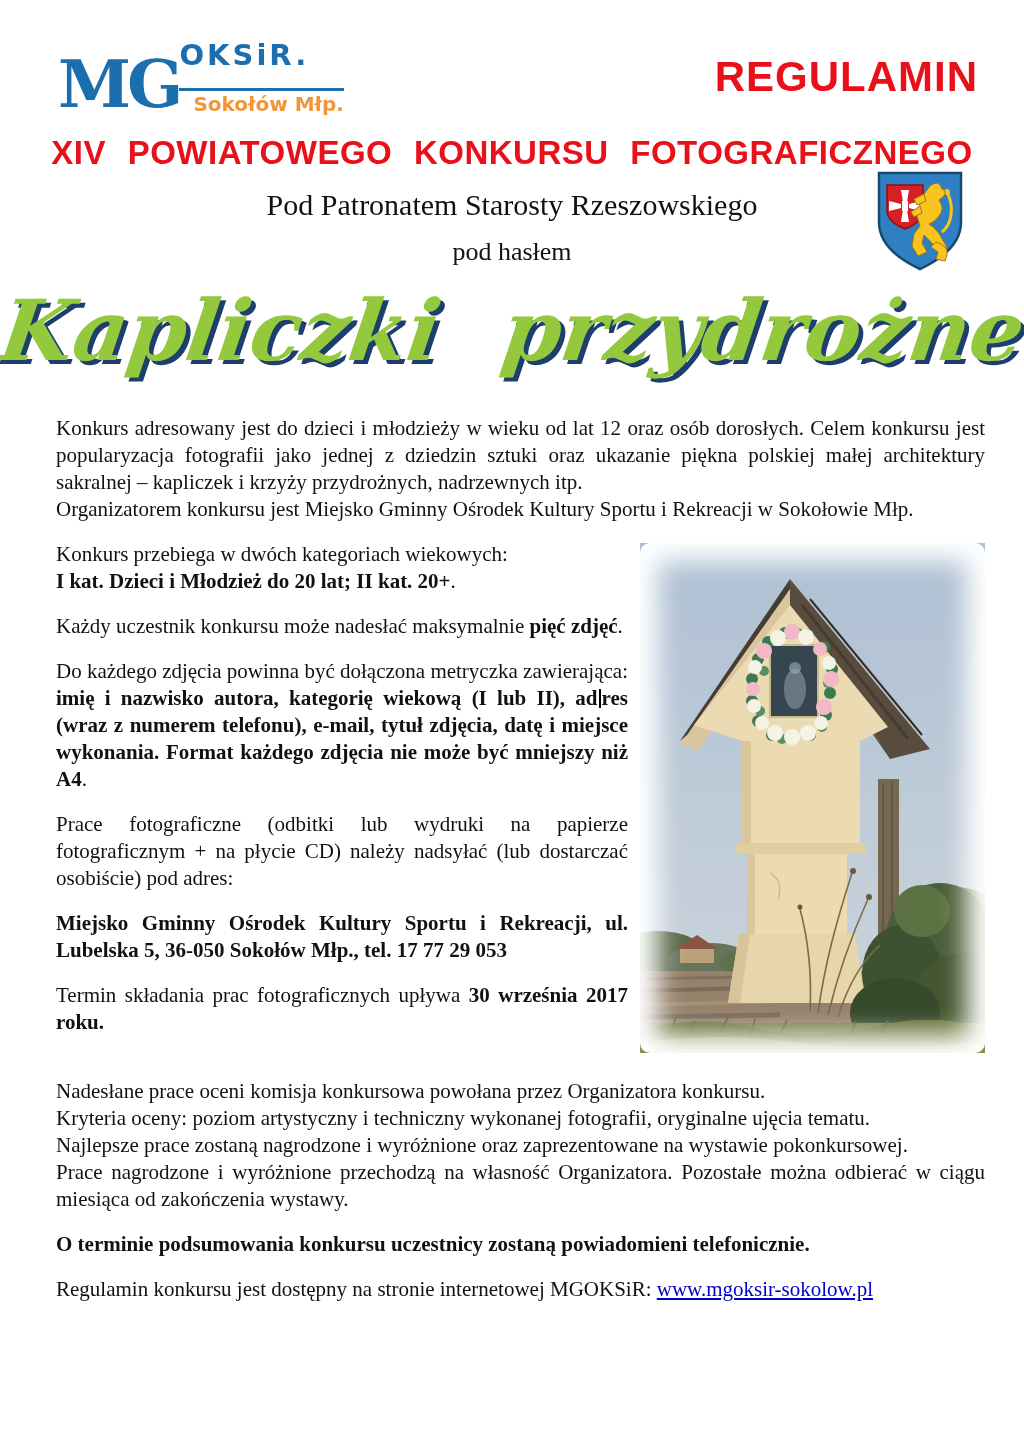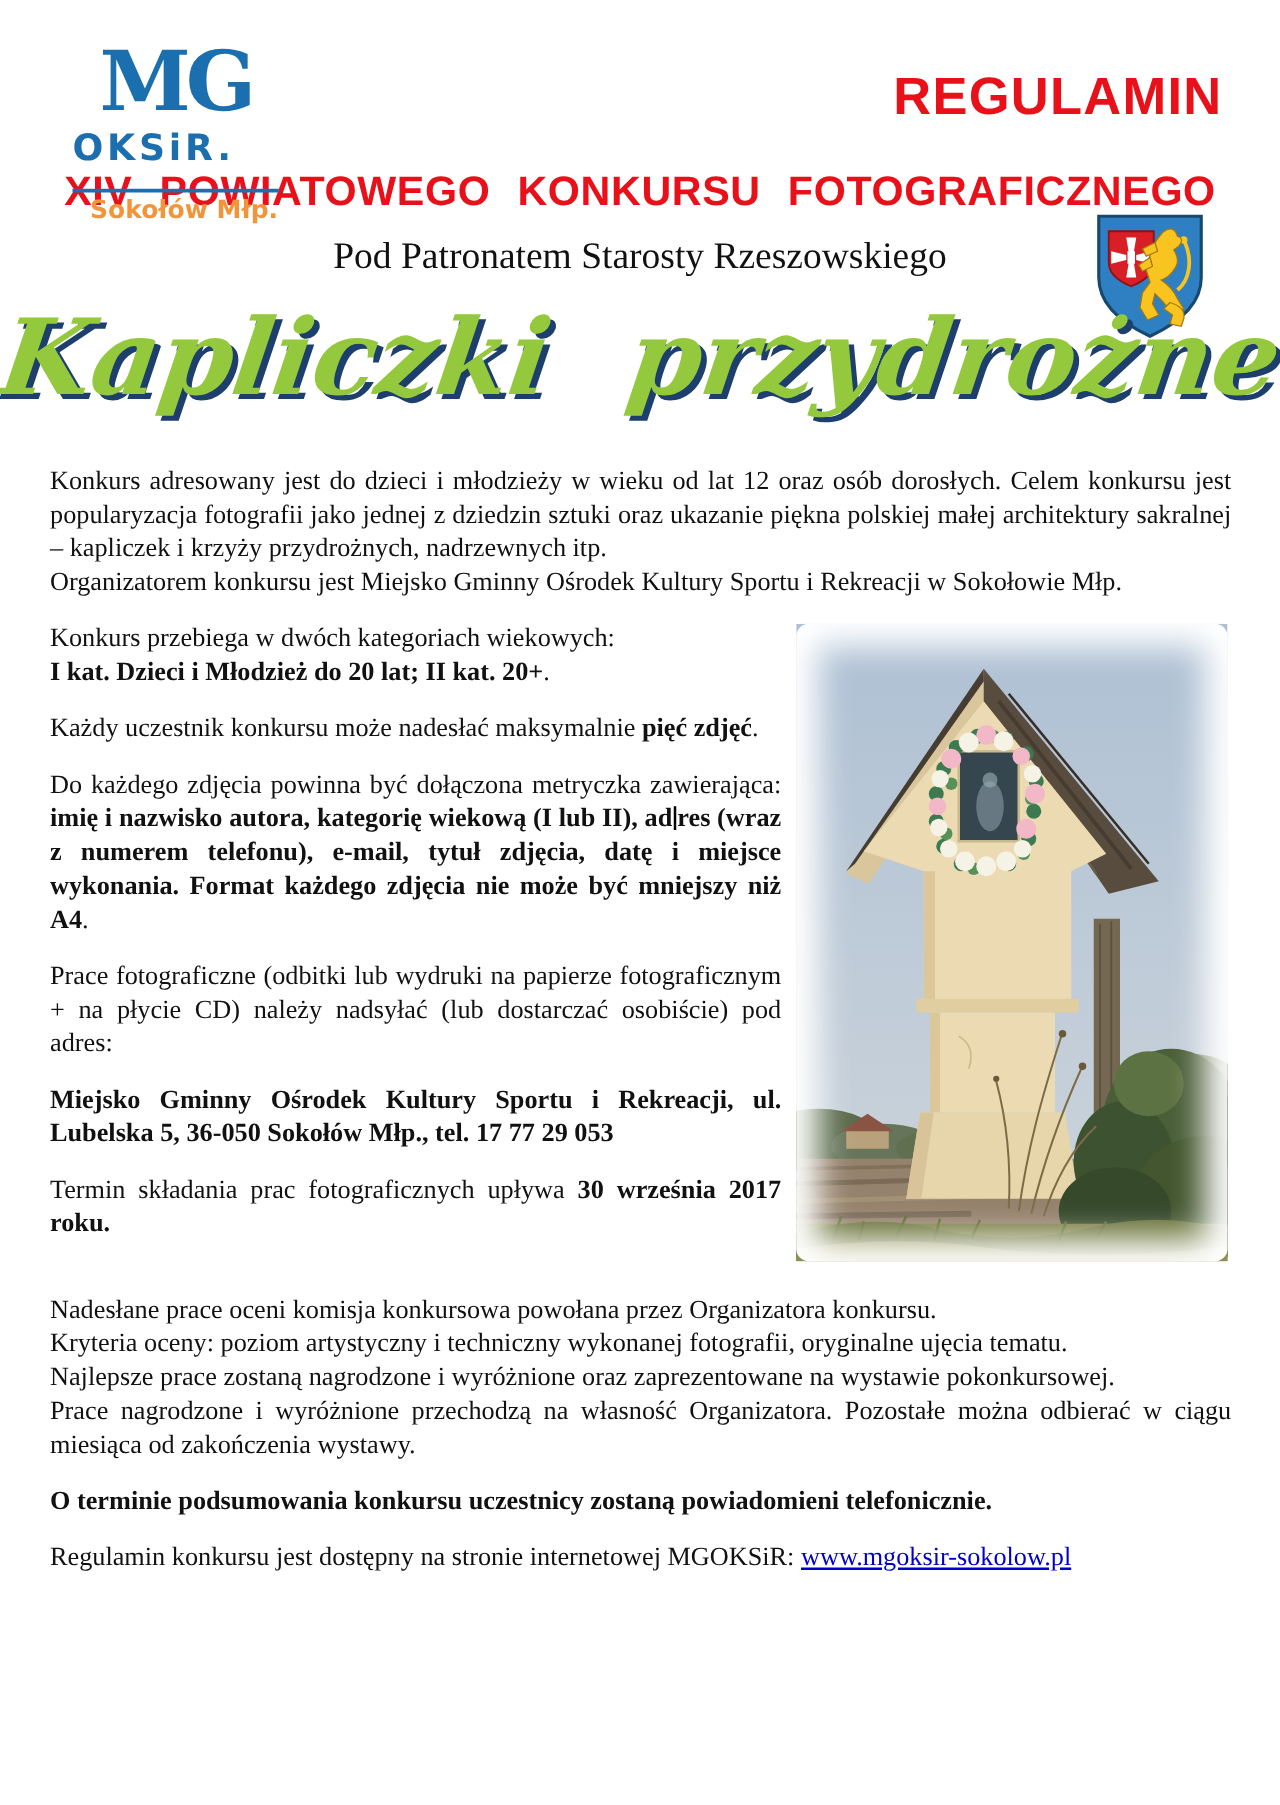--- a/index.html
+++ b/index.html
@@ -8,21 +8,21 @@
     position:relative;
     width:1024px;height:1444px;
     margin:0 auto;
     background:#ffffff;
     font-family:"Liberation Serif", serif;
     color:#111111;
     overflow:hidden;
   }
   
   .top{position:relative;height:112px;}
-  .logo{position:absolute;left:58px;top:34px;display:flex;align-items:center;flex-direction:column;}
+  .logo{position:absolute;left:58px;top:34px;display:flex;align-items:flex-end;}
   .logo-mg{
     font-family:"DejaVu Serif", serif;font-weight:bold;
     font-size:66px;line-height:0.95;color:#1c6fae;letter-spacing:-4px;
   }
   .logo-right{display:flex;flex-direction:column;margin-left:0px;margin-top:6px;}
   .logo-oksir{
     font-family:"DejaVu Sans", sans-serif;font-weight:bold;
     font-size:29px;color:#1c6fae;letter-spacing:3px;
     border-bottom:3px solid #1c6fae;padding-bottom:18px;line-height:1.05;
   }
@@ -54,21 +54,21 @@
   .motto span{
     display:inline-block;
     font-family:"DejaVu Serif", serif;font-style:italic;font-weight:bold;
     font-size:84px;color:#94c83d;
     word-spacing:34px;letter-spacing:0px;
     text-shadow:5px 4px 0 #1d3f6e;
     transform:skewX(-8deg);
   }
   .herb{position:absolute;right:58px;top:170px;width:92px;height:102px;}
   
-  .content{padding:0 39px 0 40px;}
+  .content{padding:0 39px 0 56px;}
   .content p{margin:0 0 18px 0;font-size:21px;line-height:27px;}
   .just{text-align:justify;}
   .intro{margin-top:16px;}
   .columns{display:flex;align-items:flex-start;margin-top:1px;}
   .left-col{width:585px;}
   .photo-wrap{position:relative;width:345px;height:510px;margin-left:12px;margin-top:2px;}
   .photo-wrap svg{display:block;}
   .photo-vignette{
     position:absolute;inset:0;pointer-events:none;
     box-shadow:inset 0 0 26px 18px #ffffff;border-radius:10px;
@@ -90,20 +90,21 @@
         <span class="logo-oksir">OKSiR.</span>
         <span class="logo-city">Sokołów Młp.</span>
       </span>
     </div>
     <div class="regulamin">REGULAMIN</div>
   </div>
 
   <div class="contest-title">XIV POWIATOWEGO KONKURSU FOTOGRAFICZNEGO</div>
 
   <div class="patronage">Pod Patronatem Starosty Rzeszowskiego</div>
+  <div class="motto-intro">pod hasłem</div>
 
   <svg class="herb" viewBox="0 0 92 102" aria-hidden="true">
     <path d="M5 3 H87 V52 Q87 80 46 99 Q5 80 5 52 Z" fill="#2f80c3" stroke="#17496f" stroke-width="2.5"></path>
     <g>
       <path d="M13 15 H49 V40 Q49 52 31 59 Q13 52 13 40 Z" fill="#d81f26" stroke="#8c1216" stroke-width="1.5"></path>
       <g fill="#ffffff">
         <polygon points="27,20 35,20 33,32 29,32"></polygon>
         <polygon points="27,52 35,52 33,40 29,40"></polygon>
         <polygon points="15,31 15,41 27,38 27,34"></polygon>
         <polygon points="47,31 47,41 35,38 35,34"></polygon>

